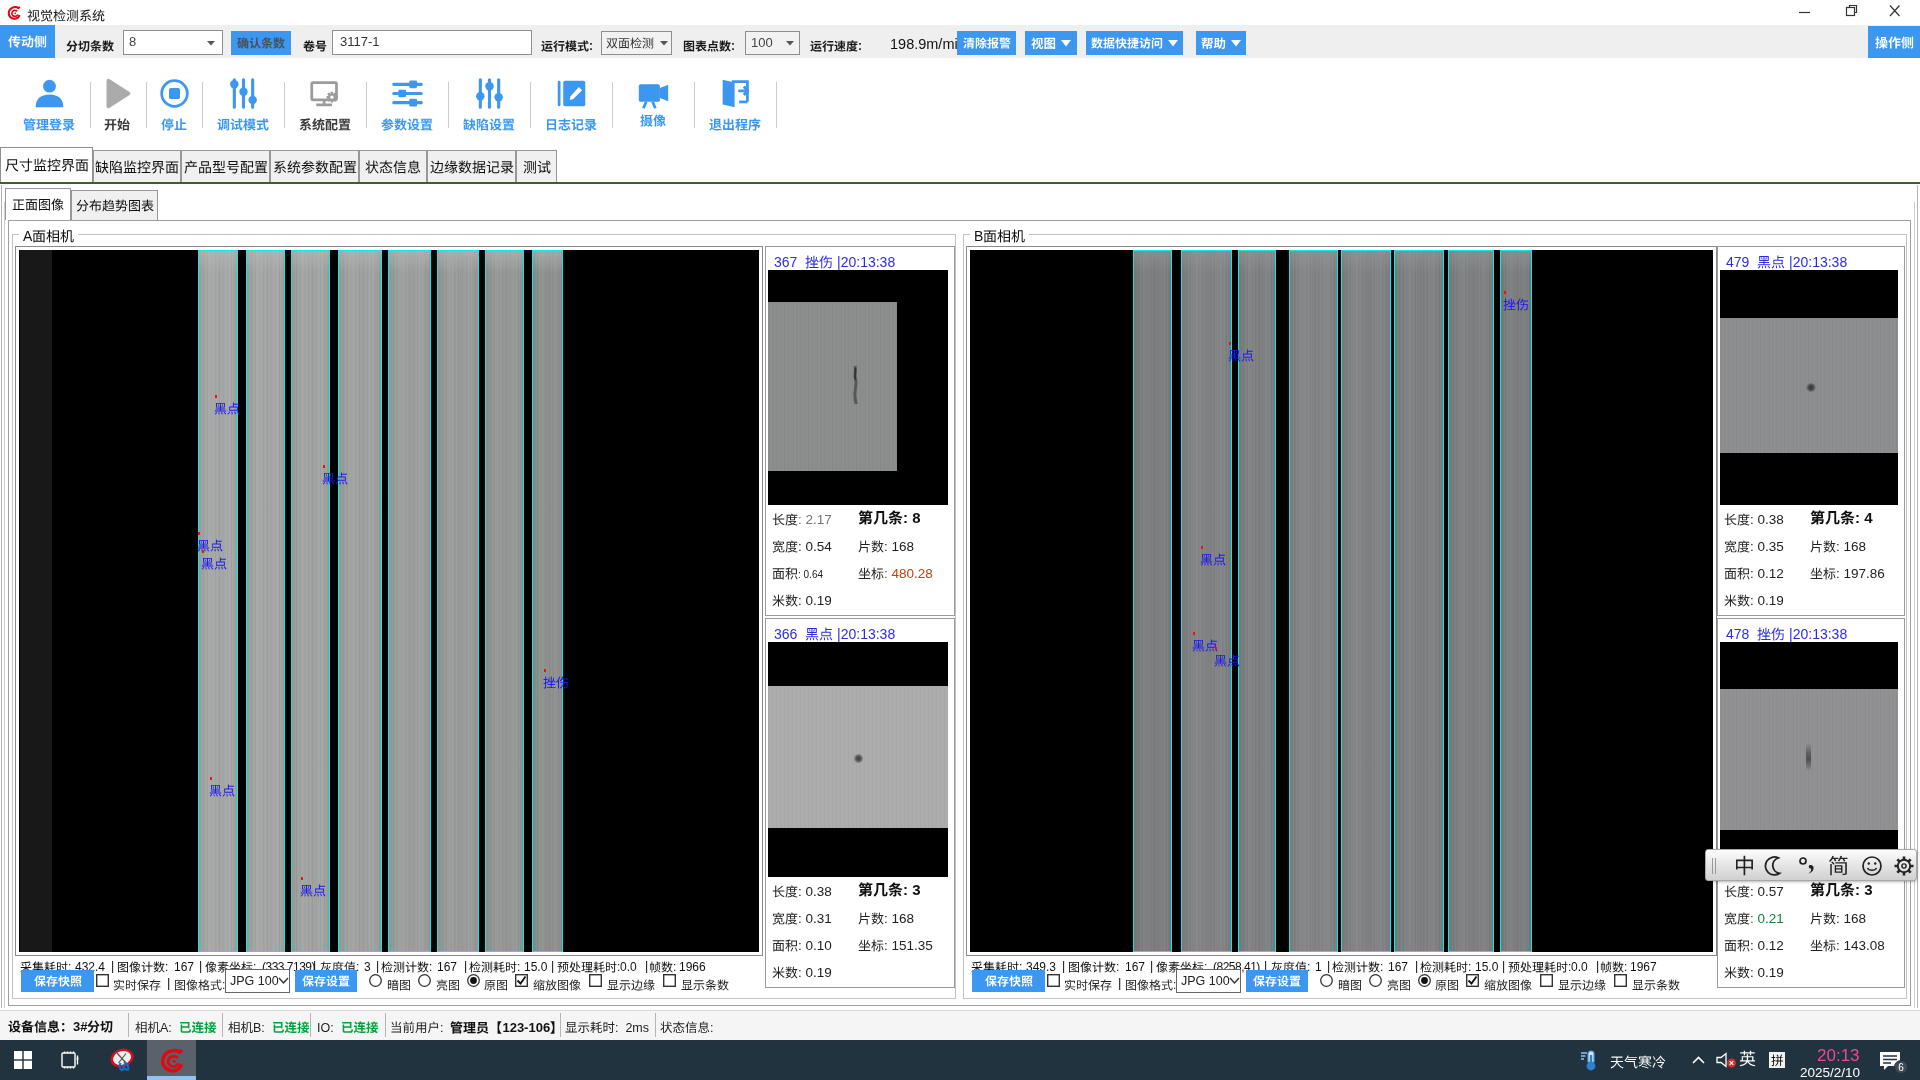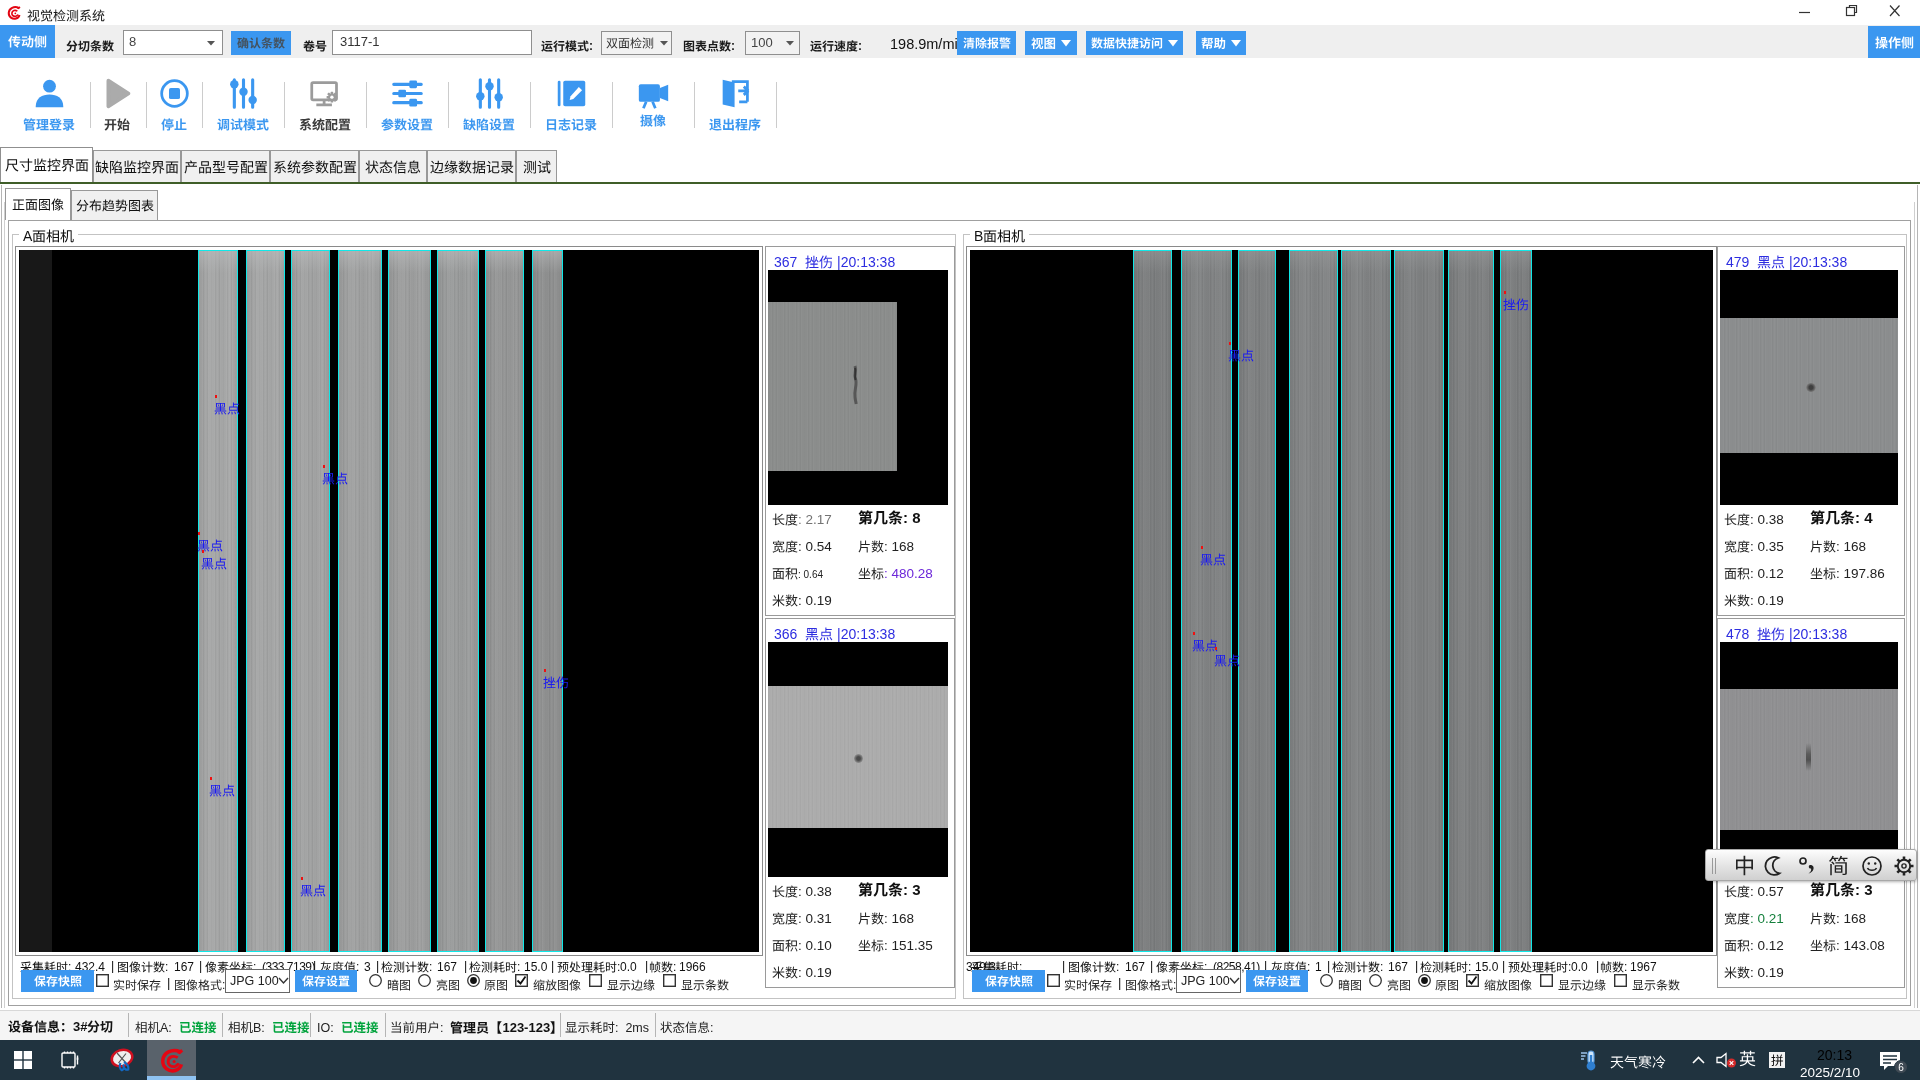--- a/index.html
+++ b/index.html
@@ -657,21 +657,21 @@
       <use href="#b51e0" x="250"></use>
       <use href="#b6761" x="500"></use>
     </svg><span style="font-size:15px;color:#111;font-weight:bold">: 8</span></div>
 <div class="ab lbl" style="left:858px;top:537px;"><svg style="vertical-align:-0.12em;" width="26" height="13" viewBox="0 -220 500 250" fill="#222">
       <use href="#g7247" x="0"></use>
       <use href="#g6570" x="250"></use>
     </svg><span style="font-size:13.5px;color:#222">: 168</span></div>
 <div class="ab lbl" style="left:858px;top:564px;"><svg style="vertical-align:-0.12em;" width="26" height="13" viewBox="0 -220 500 250" fill="#222">
       <use href="#g5750" x="0"></use>
       <use href="#g6807" x="250"></use>
-    </svg><span style="font-size:13.5px;color:#6d28d9">: 480.28</span></div>
+    </svg><span style="font-size:13.5px;color:#c2410c">: 480.28</span></div>
 <div class="ab" style="left:765px;top:618px;width:190px;height:370px;border:1px solid #9a9a9a;background:#fff"></div>
 <div class="ab lbl" style="left:774px;top:625px;"><span style="font-size:14px;color:#2d2de0">366&nbsp; </span><svg style="vertical-align:-0.12em;" width="28" height="14" viewBox="0 -220 500 250" fill="#2d2de0">
       <use href="#g9ed1" x="0"></use>
       <use href="#g70b9" x="250"></use>
     </svg><span style="font-size:14px;color:#2d2de0"> |20:13:38</span></div>
 <div class="ab" style="left:768px;top:642px;width:180px;height:235px;background:#000;overflow:hidden">
     <div class="ab" style="left:0;top:18.7%;width:100%;height:60.4%;background:repeating-linear-gradient(90deg,rgba(255,255,255,.022) 0 1px,rgba(0,0,0,0) 1px 3px),repeating-linear-gradient(90deg,rgba(0,0,0,.026) 0 1px,rgba(0,0,0,0) 1px 4px),#acacac"></div>
     <div class="ab" style="left:48%;top:47.5%;width:9px;height:9px;border-radius:50%;background:radial-gradient(circle,#4a4a4a 0 28%,#999 75%,transparent 78%)"></div>
   </div>
 <div class="ab lbl" style="left:772px;top:882px;"><svg style="vertical-align:-0.12em;" width="26" height="13" viewBox="0 -220 500 250" fill="#222">
@@ -965,21 +965,21 @@
       <use href="#g9884" x="0"></use>
       <use href="#g5904" x="250"></use>
       <use href="#g7406" x="500"></use>
       <use href="#g8017" x="750"></use>
       <use href="#g65f6" x="1000"></use>
     </svg><span style="font-size:12px;color:#111">:</span></div>
 <div class="ab lbl" style="left:1600px;top:957px;"><svg style="vertical-align:-0.12em;" width="24" height="12" viewBox="0 -220 500 250" fill="#111">
       <use href="#g5e27" x="0"></use>
       <use href="#g6570" x="250"></use>
     </svg><span style="font-size:12px;color:#111">:</span></div>
-<div class="ab lbl" style="left:966px;top:957px;"><span style="font-size:12px;color:#111;">349.3</span></div>
+<div class="ab lbl" style="left:1026px;top:957px;"><span style="font-size:12px;color:#111;">349.3</span></div>
 <div class="ab lbl" style="left:1125px;top:957px;"><span style="font-size:12px;color:#111;">167</span></div>
 <div class="ab lbl" style="left:1213px;top:957px;"><span style="font-size:12px;color:#111;letter-spacing:-0.5px">(8258,41)</span></div>
 <div class="ab lbl" style="left:1315px;top:957px;"><span style="font-size:12px;color:#111;">1</span></div>
 <div class="ab lbl" style="left:1388px;top:957px;"><span style="font-size:12px;color:#111;">167</span></div>
 <div class="ab lbl" style="left:1475px;top:957px;"><span style="font-size:12px;color:#111;">15.0</span></div>
 <div class="ab lbl" style="left:1571px;top:957px;"><span style="font-size:12px;color:#111;">0.0</span></div>
 <div class="ab lbl" style="left:1630px;top:957px;"><span style="font-size:12px;color:#111;">1967</span></div>
 <div class="ab lbl" style="left:1062px;top:956px;"><span style="font-size:12.5px;color:#111">|</span></div>
 <div class="ab lbl" style="left:1150px;top:956px;"><span style="font-size:12.5px;color:#111">|</span></div>
 <div class="ab lbl" style="left:1264px;top:956px;"><span style="font-size:12.5px;color:#111">|</span></div>
@@ -1112,21 +1112,21 @@
 <div class="ab lbl" style="left:390px;top:1018px;"><svg style="vertical-align:-0.12em;" width="50" height="12.5" viewBox="0 -220 1000 250" fill="#222">
       <use href="#g5f53" x="0"></use>
       <use href="#g524d" x="250"></use>
       <use href="#g7528" x="500"></use>
       <use href="#g6237" x="750"></use>
     </svg><span style="font-size:12.5px;color:#222">:&nbsp; </span><svg style="vertical-align:-0.12em;" width="52" height="13" viewBox="0 -220 1000 250" fill="#111">
       <use href="#b7ba1" x="0"></use>
       <use href="#b7406" x="250"></use>
       <use href="#b5458" x="500"></use>
       <use href="#b3010" x="750"></use>
-    </svg><span style="font-size:13px;color:#111;font-weight:bold">123-123</span><svg style="vertical-align:-0.12em;" width="13" height="13" viewBox="0 -220 250 250" fill="#111">
+    </svg><span style="font-size:13px;color:#111;font-weight:bold">123-106</span><svg style="vertical-align:-0.12em;" width="13" height="13" viewBox="0 -220 250 250" fill="#111">
       <use href="#b3011" x="0"></use>
     </svg></div>
 <div class="ab" style="left:560px;top:1013px;width:1px;height:24px;background:#b5b5b5"></div>
 <div class="ab lbl" style="left:565px;top:1018px;"><svg style="vertical-align:-0.12em;" width="50" height="12.5" viewBox="0 -220 1000 250" fill="#222">
       <use href="#g663e" x="0"></use>
       <use href="#g793a" x="250"></use>
       <use href="#g8017" x="500"></use>
       <use href="#g65f6" x="750"></use>
     </svg><span style="font-size:12.5px;color:#222">:&nbsp; 2ms</span></div>
 <div class="ab" style="left:655px;top:1013px;width:1px;height:24px;background:#b5b5b5"></div>
@@ -1187,21 +1187,21 @@
     <path d="M13.7 9.2 L17.3 12.8 M17.3 9.2 L13.7 12.8" stroke="#fff" stroke-width="1.2"></path>
   </svg>
 <div class="ab lbl" style="left:1739px;top:1050px;"><svg style="vertical-align:-0.12em;" width="17" height="17" viewBox="0 -220 250 250" fill="#fff">
       <use href="#g82f1" x="0"></use>
     </svg></div>
 <div class="ab" style="left:1769px;top:1052px;width:16px;height:16px;background:#f2f2f2;display:flex;align-items:center;justify-content:center">
     <svg style="vertical-align:-0.12em;" width="12.5" height="12.5" viewBox="0 -220 250 250" fill="#111">
       <use href="#g62fc" x="0"></use>
     </svg>
   </div>
-<div class="ab lbl" style="left:1817px;top:1046px;"><span style="font-size:14px;color:#000000">20:13</span></div>
+<div class="ab lbl" style="left:1817px;top:1046px;"><span style="font-size:17px;color:#ec4899">20:13</span></div>
 <div class="ab lbl" style="left:1800px;top:1063px;"><span style="font-size:13.5px;color:#fff">2025/2/10</span></div>
 <svg class="ab" style="left:1878px;top:1050px" width="30" height="24" viewBox="0 0 30 24">
     <path d="M2 2 H22 V16 H10 L6 20 V16 H2 Z" fill="#fff"></path>
     <path d="M5 6 H19 M5 9.5 H19 M5 13 H13" stroke="#20333f" stroke-width="1.6"></path>
     <circle cx="23" cy="17" r="6.5" fill="#3f4a54" stroke="#20333f" stroke-width="1"></circle>
     <text x="23" y="20.5" text-anchor="middle" font-size="10" fill="#fff" font-family="Liberation Sans">6</text>
   </svg>
 <div class="ab" style="left:1705px;top:849px;width:212px;height:32px;background:linear-gradient(180deg,#fdfdfd,#e3e3e3 55%,#d0d0d0);border:1px solid #a8a8a8;border-radius:3px;box-shadow:0 1px 3px rgba(0,0,0,.3);z-index:9">
     <svg class="ab" style="left:5px;top:6px" width="6" height="20" viewBox="0 0 6 20">
       <path d="M1.5 2V18M4.5 2V18" stroke="#999" stroke-width="1"></path>

